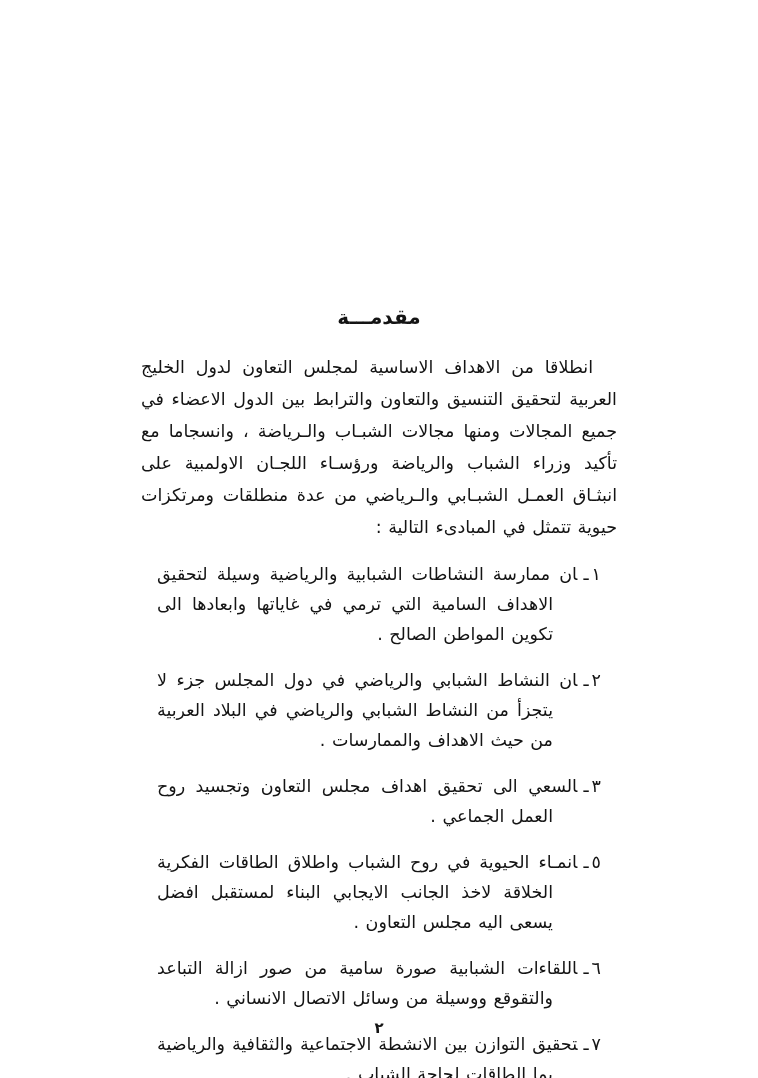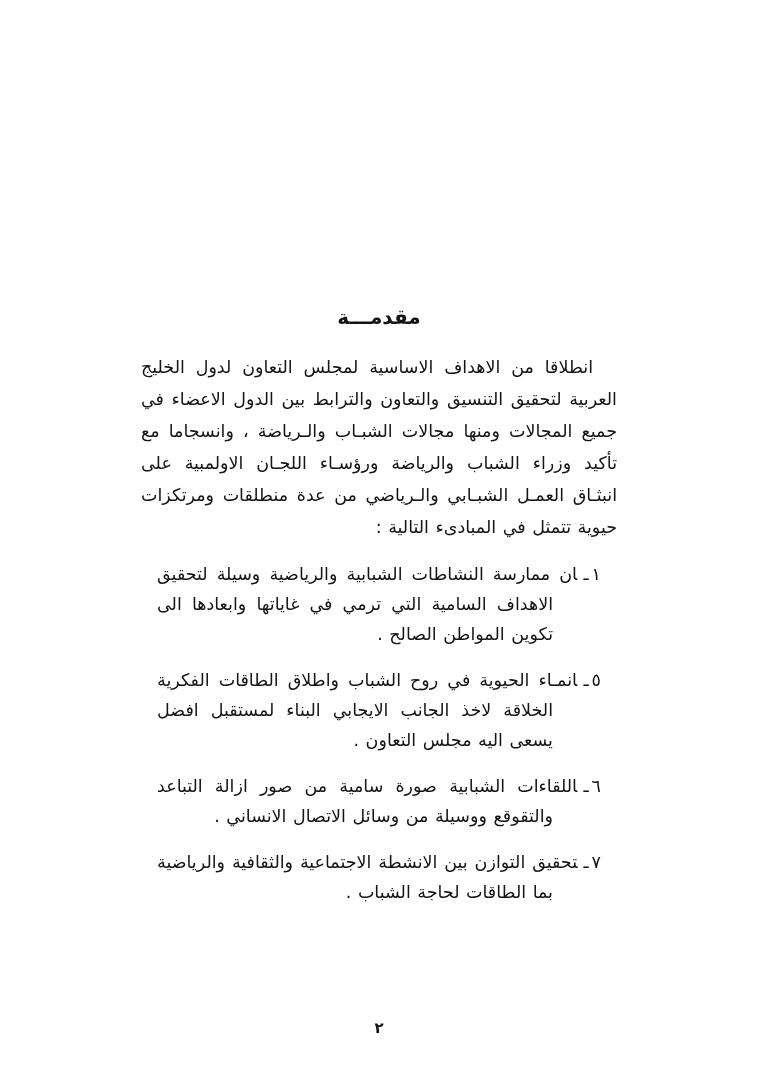--- a/index.html
+++ b/index.html
@@ -72,21 +72,23 @@
 <body>
 
 <div class="sheet">
   <h1 class="title">مقدمـــة</h1>
 
   <div class="text-block">
     <p class="intro">انطلاقا من الاهداف الاساسية لمجلس التعاون لدول الخليج العربية لتحقيق التنسيق والتعاون والترابط بين الدول الاعضاء في جميع المجالات ومنها مجالات الشبـاب والـرياضة ، وانسجاما مع تأكيد وزراء الشباب والرياضة ورؤسـاء اللجـان الاولمبية على انبثـاق العمـل الشبـابي والـرياضي من عدة منطلقات ومرتكزات حيوية تتمثل في المبادىء التالية :</p>
     <ol class="principles" id="principles-list">
   <li class="principle"><span class="num">١</span><span class="dash">ـ</span><span class="txt">ان ممارسة النشاطات الشبابية والرياضية وسيلة لتحقيق الاهداف السامية التي ترمي في غاياتها وابعادها الى تكوين المواطن الصالح .</span></li>
 
+  <li class="principle"><span class="num">٢</span><span class="dash">ـ</span><span class="txt">ان النشاط الشبابي والرياضي في دول المجلس جزء لا يتجزأ من النشاط الشبابي والرياضي في البلاد العربية من حيث الاهداف والممارسات .</span></li>
 
+  <li class="principle"><span class="num">٣</span><span class="dash">ـ</span><span class="txt">السعي الى تحقيق اهداف مجلس التعاون وتجسيد روح العمل الجماعي .</span></li>
 
 
   <li class="principle"><span class="num">٥</span><span class="dash">ـ</span><span class="txt">انمـاء الحيوية في روح الشباب واطلاق الطاقات الفكرية الخلاقة لاخذ الجانب الايجابي البناء لمستقبل افضل يسعى اليه مجلس التعاون .</span></li>
 
   <li class="principle"><span class="num">٦</span><span class="dash">ـ</span><span class="txt">اللقاءات الشبابية صورة سامية من صور ازالة التباعد والتقوقع ووسيلة من وسائل الاتصال الانساني .</span></li>
 
   <li class="principle"><span class="num">٧</span><span class="dash">ـ</span><span class="txt">تحقيق التوازن بين الانشطة الاجتماعية والثقافية والرياضية بما الطاقات لحاجة الشباب .</span></li>
 
 </ol>
   </div>

